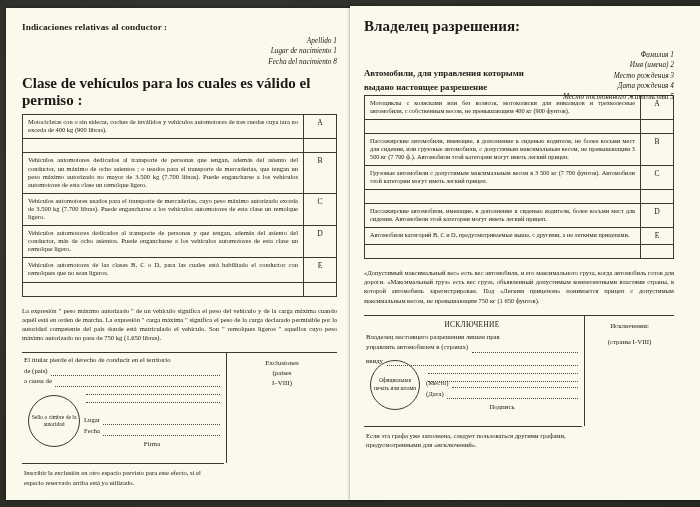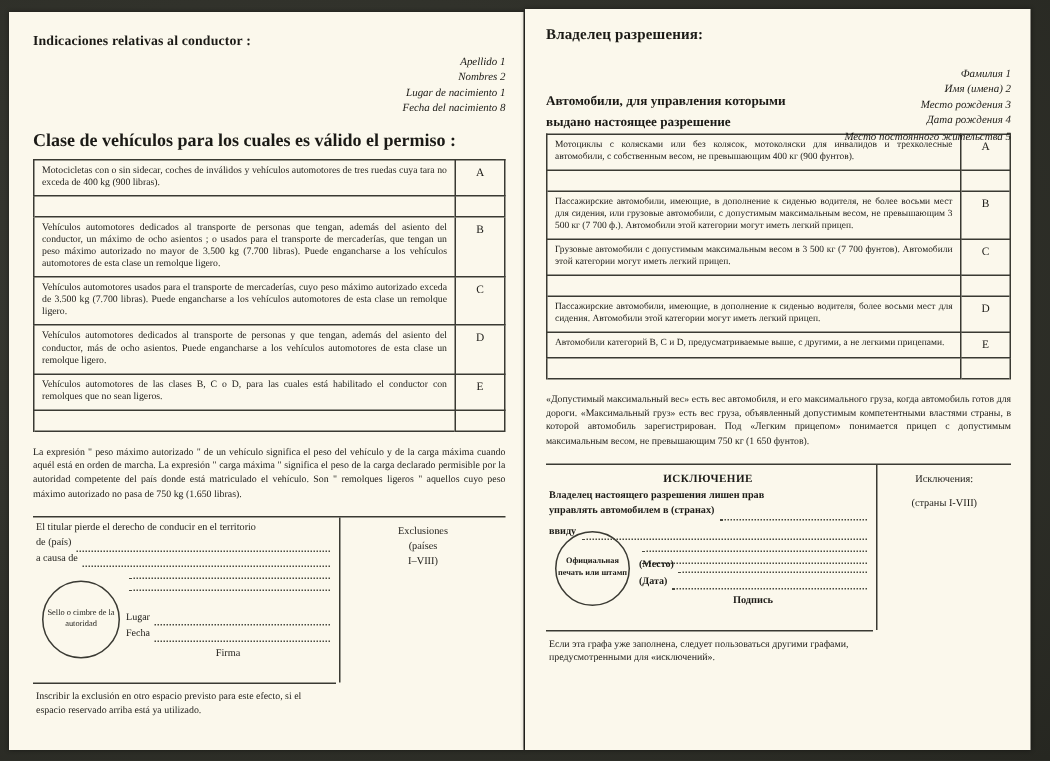--- a/index.html
+++ b/index.html
@@ -12,42 +12,43 @@
   .scan{
     position:absolute;left:0;top:0;width:700px;height:507px;
     background:
       radial-gradient(ellipse at 30% 40%, rgba(255,255,255,0.04), rgba(0,0,0,0.25)),
       #33342c;
   }
   .paper{
     position:absolute;
     background:#fbf8ec;
     box-shadow:0 0 3px rgba(0,0,0,0.45);
+    padding-left:32px;
   }
   .page-left{
     left:6px;top:8px;width:343px;height:492px;
   }
   .page-right{
     left:350px;top:6px;width:337px;height:494px;
   }
   .pad-l{position:absolute;left:16px;top:14px;width:315px;}
   .pad-r{position:absolute;left:14px;top:12px;width:310px;}
 
   .h-title{
     font-weight:bold;font-size:9.2px;letter-spacing:.1px;
     margin:0 0 4px 0;
   }
-  .h-title.ru{font-size:10px;}
+  .h-title.ru{font-size:15px;}
   .fields{
     text-align:right;font-size:7.3px;line-height:10.4px;
     margin:3px 0 0 0;
   }
   .fields div{white-space:nowrap;font-style:italic;}
   .sec-title{
-    font-weight:bold;font-size:12px;margin:8px 0 5px 0;
+    font-weight:bold;font-size:15px;margin:8px 0 5px 0;
   }
   .sec-title-ru{
     font-weight:bold;font-size:8.8px;line-height:13.5px;
     margin:0;
   }
   .ru-head-wrap{
     position:relative;min-height:52px;
   }
   .ru-head-wrap .sec-title-ru{
     position:absolute;left:0;top:28px;width:160px;
@@ -86,21 +87,21 @@
   .excl-block{
     margin-top:10px;
     border-top:0.9px solid #3a3a33;
     position:relative;
   }
   .excl-grid{display:flex;}
   .excl-left{
     width:196px;border-right:0.9px solid #3a3a33;
     padding:2px 6px 4px 2px;position:relative;min-height:104px;
   }
-  .excl-left.ru{width:212px;font-weight:bold;}
+  .excl-left.ru{width:212px;}
   .excl-right{
     flex:1;text-align:center;padding-top:5px;
     font-size:6.9px;line-height:10px;
   }
   .excl-right .sp{height:6px;}
   .excl-head{
     text-align:center;font-size:7.4px;margin:2px 0 3px 0;letter-spacing:.3px;
   }
   .excl-line{
     font-size:6.8px;line-height:10.5px;
@@ -141,21 +142,20 @@
 
 <div class="scan">
 
   <div class="paper page-left">
     <div class="pad-l">
 
       <div class="h-title">Indicaciones relativas al conductor :</div>
 
       <div class="fields">
         <div>Apellido  1</div>
-        <div>Nombres  2</div>
         <div>Lugar de nacimiento  1</div>
         <div>Fecha del nacimiento  8</div>
       </div>
 
       <div class="sec-title">Clase de vehículos para los cuales es válido el permiso :</div>
 
       <table class="cls">
         <tbody>
             <tr>
           <td>Motocicletas con o sin sidecar, coches de inválidos y vehículos automotores de tres ruedas cuya tara no exceda de 400 kg (900 libras).</td>

